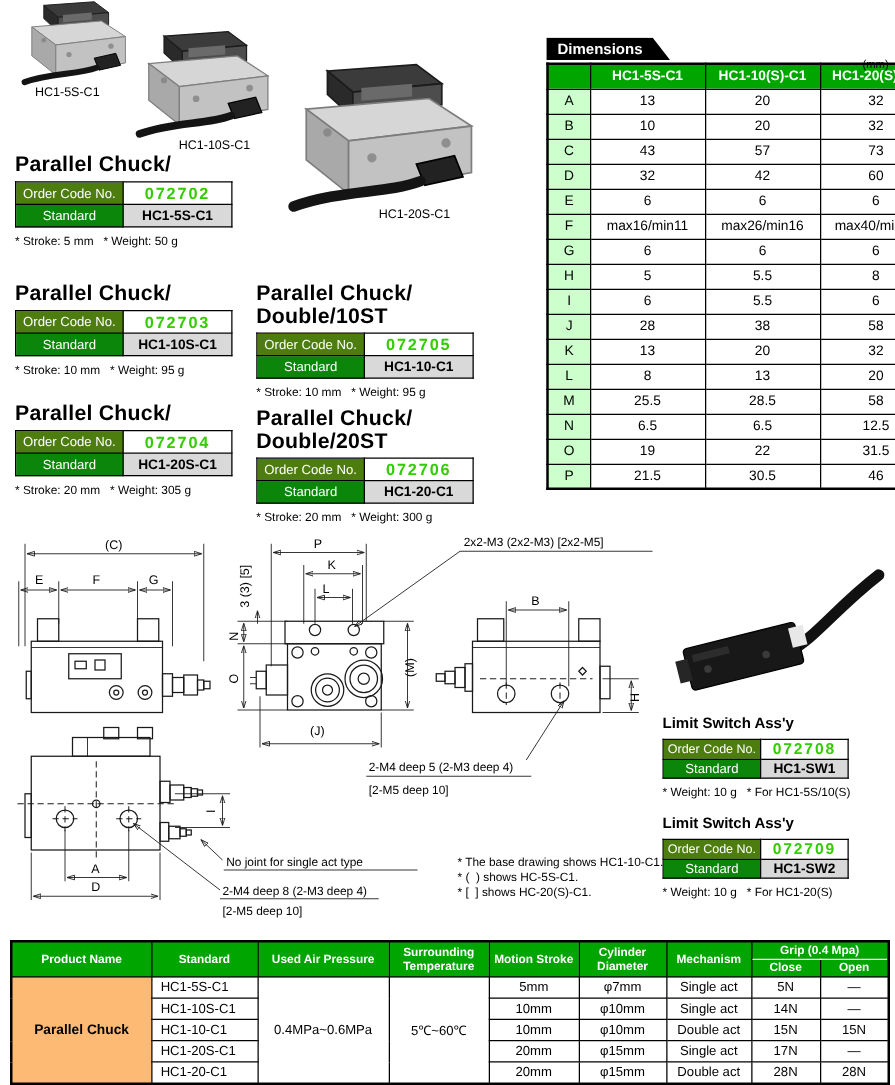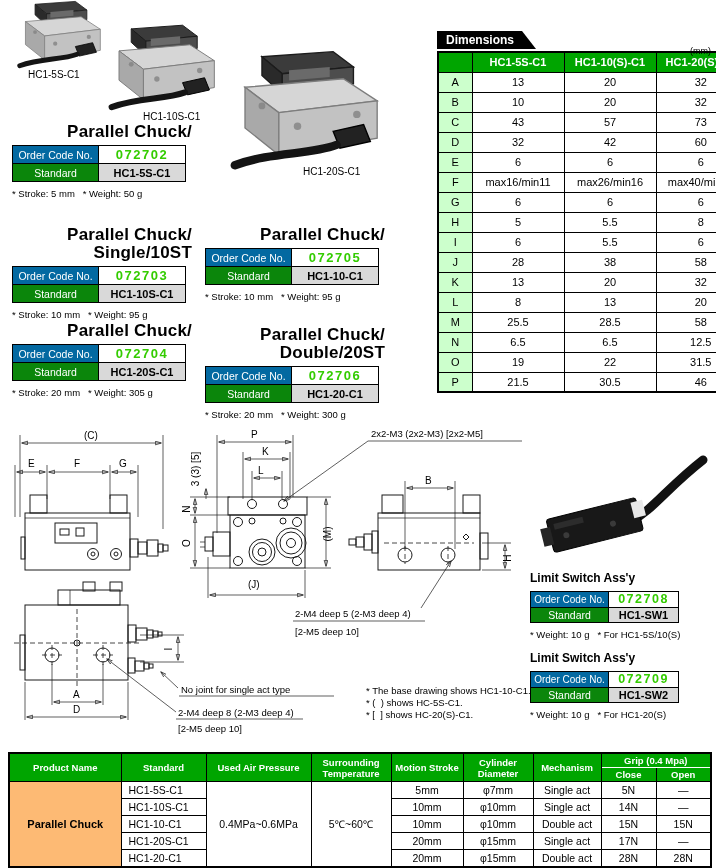--- a/index.html
+++ b/index.html
@@ -2,27 +2,27 @@
 <html><head>
 <meta charset="utf-8">
 <style>
   * { margin:0; padding:0; box-sizing:border-box; }
   html,body { background:#fff; }
   body { font-family:"Liberation Sans", sans-serif; color:#000; }
   .page { position:relative; width:716px; height:868px; background:#fff; overflow:hidden; }
   .abs { position:absolute; }
 
   
-  .sec-title { font-size:17px; font-weight:bold; line-height:18px; letter-spacing:0.2px;text-align:right; }
+  .sec-title { font-size:17px; font-weight:bold; line-height:18px; letter-spacing:0.2px; }
   .ls-title  { font-size:12px; font-weight:bold; line-height:17px; }
 
   
   .order-table { border-collapse:collapse; border:1px solid #000; }
   .order-table td { border:1px solid #000; height:18px; text-align:center; vertical-align:middle; }
-  .oc-label { background:#0369a1; color:#fff; font-size:10.5px; width:86px; }
+  .oc-label { background:#4d7c0f; color:#fff; font-size:10.5px; width:86px; }
   .oc-value { background:#fff; color:#33CC00; font-weight:bold; font-size:13px; letter-spacing:1.5px; width:87px; }
   .std-label { background:#0B860B; color:#fff; font-size:10.5px; }
   .std-value { background:#D9D9D9; color:#000; font-weight:bold; font-size:11px; }
   .ls-table .oc-label { width:78px; font-size:10px; }
   .ls-table .oc-value { width:70px; font-size:12.5px; }
   .ls-table td { height:15.5px; }
   .note { font-size:9.5px; margin-top:6px; white-space:nowrap; }
 
   
   .dims-wrap { left:405px; top:30px; width:308px;padding-left:32px; }
@@ -99,21 +99,20 @@
           <td class="std-value">HC1-5S-C1</td>
           </tr>
     </tbody>
       </table>
     <div class="note">* Stroke: 5 mm&nbsp;&nbsp;&nbsp;* Weight: 50 g</div>
   </div>
 
   <div class="abs" style="left:12px;top:226px;width:180px">
     <div class="sec-title">
       <div>Parallel Chuck/</div>
-      <div>Single/10ST</div>
     </div>
     <table class="order-table" style="margin-top:4px">
       <tbody>
           <tr>
             <td class="oc-label">Order Code No.</td>
           <td class="oc-value">072703</td>
           </tr>
       <tr>
             <td class="std-label">Standard</td>
           <td class="std-value">HC1-10S-C1</td>
@@ -138,20 +137,21 @@
           <td class="std-value">HC1-20S-C1</td>
           </tr>
     </tbody>
       </table>
     <div class="note">* Stroke: 20 mm&nbsp;&nbsp;&nbsp;* Weight: 305 g</div>
   </div>
 
   <div class="abs" style="left:205px;top:226px;width:180px">
     <div class="sec-title">
       <div>Parallel Chuck/</div>
+      <div>Double/10ST</div>
     </div>
     <table class="order-table" style="margin-top:4px">
       <tbody>
           <tr>
             <td class="oc-label">Order Code No.</td>
           <td class="oc-value">072705</td>
           </tr>
       <tr>
             <td class="std-label">Standard</td>
           <td class="std-value">HC1-10-C1</td>

